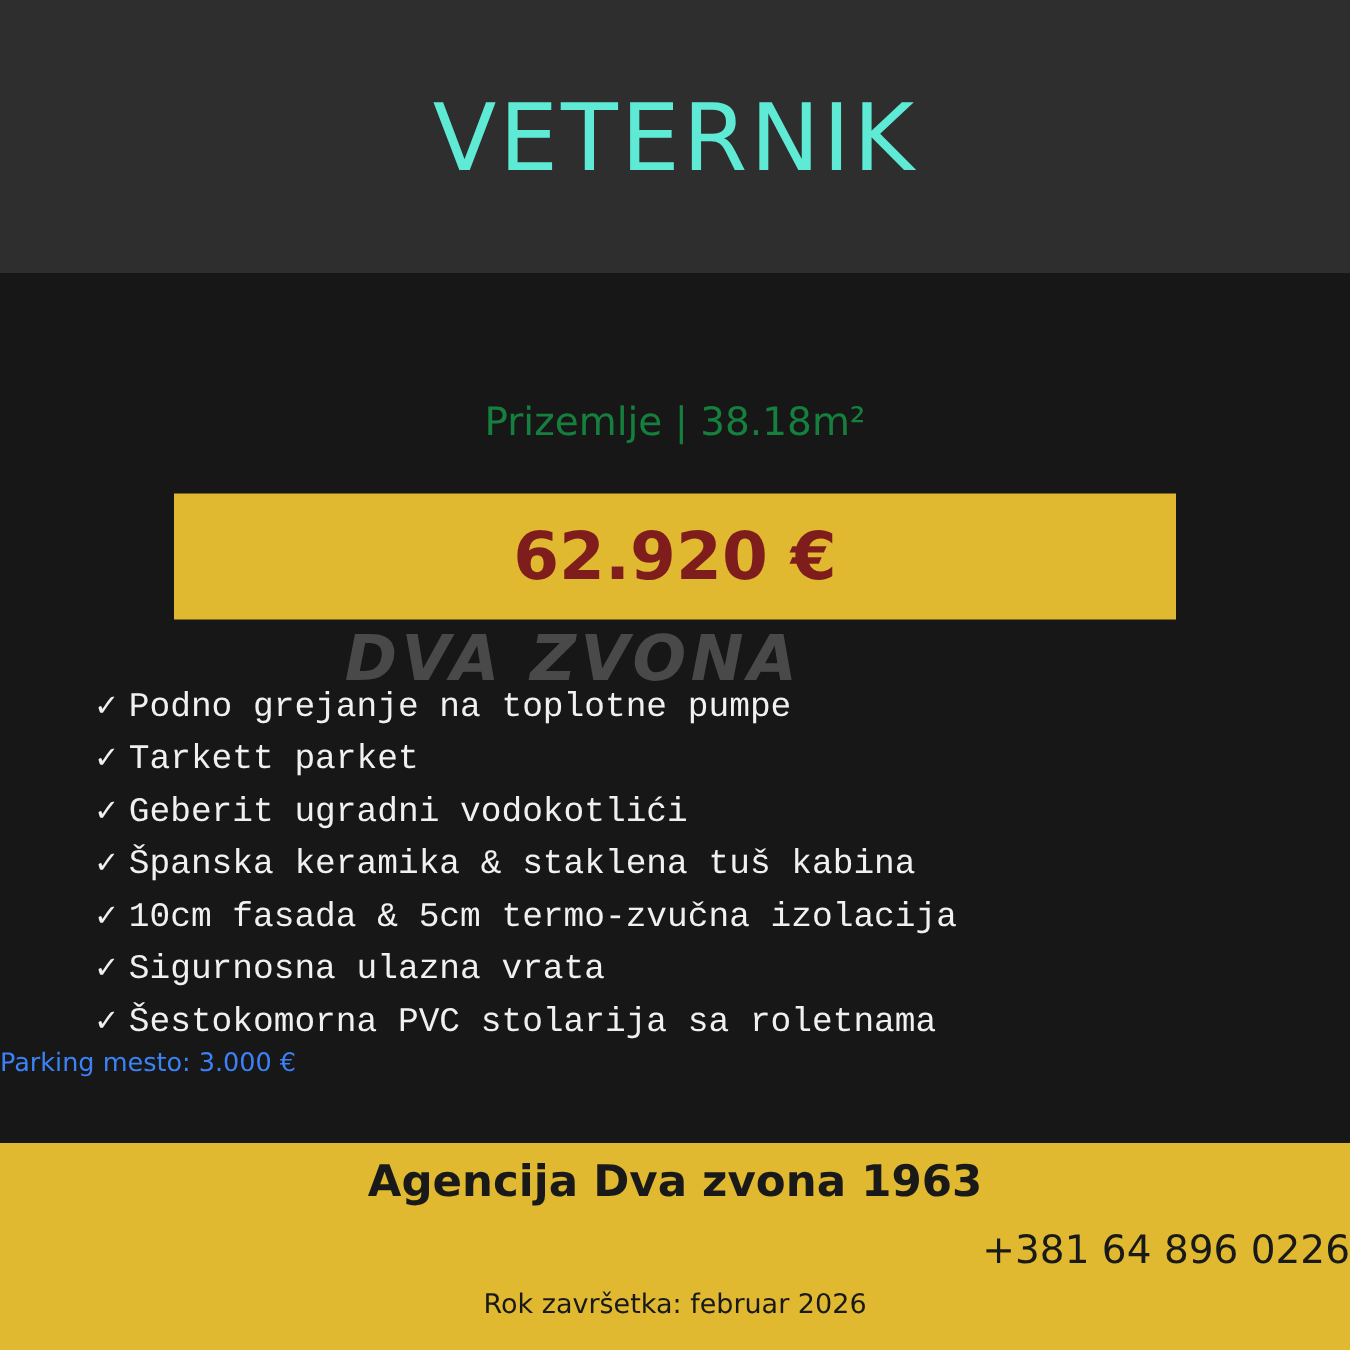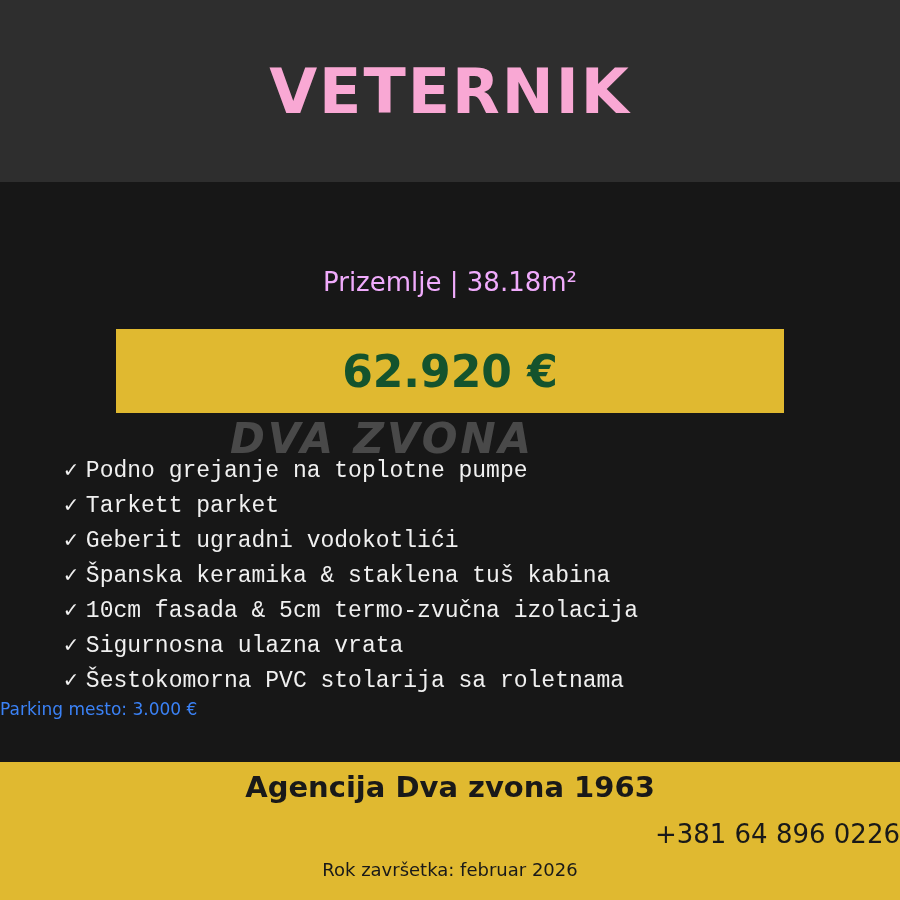--- a/index.html
+++ b/index.html
@@ -29,23 +29,23 @@
     height: 182px;
     background: #2e2e2e;
   }
   .header-title {
     position: absolute;
     left: 0;
     top: 56px;
     width: 900px;
     text-align: center;
     font-size: 62px;
-    font-weight: bold;
+    font-weight: normal;
     letter-spacing: 2px;
-    color: #f9a8d4;
+    color: #5eead4;
     line-height: 72px;
   }
   
   .body-area {
     position: absolute;
     left: 0;
     top: 182px;
     width: 900px;
     height: 580px;
     background: #171717;
@@ -60,37 +60,37 @@
     font-weight: bold;
     color: #ffffff;
   }
   .unit-sub {
     position: absolute;
     left: 0;
     top: 85px;
     width: 900px;
     text-align: center;
     font-size: 26px;
-    color: #f0abfc;
+    color: #15803d;
   }
   .price-bar {
     position: absolute;
     left: 116px;
     top: 147px;
     width: 668px;
     height: 84px;
     background: #e0b930;
     display: flex;
     align-items: center;
     justify-content: center;
   }
   .price-text {
     font-size: 44px;
     font-weight: bold;
-    color: #14532d;
+    color: #7f1d1d;
   }
   .watermark {
     position: absolute;
     left: 0;
     top: 232px;
     width: 764px;
     text-align: center;
     font-size: 42px;
     font-weight: bold;
     font-style: italic;

